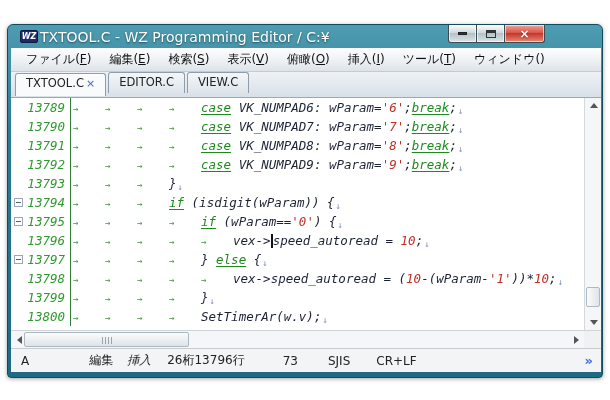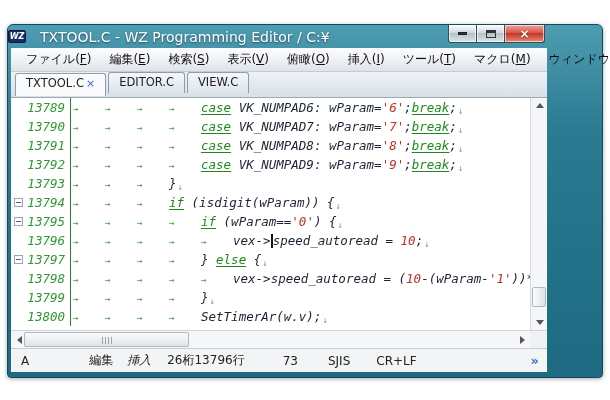--- a/index.html
+++ b/index.html
@@ -6,41 +6,41 @@
   html,body { width:610px; height:400px; background:#fff; overflow:hidden;
     font-family:"DejaVu Sans","Liberation Sans",sans-serif; }
 
   .window { position:absolute; left:7px; top:24px; width:596px; height:354px;
     background:linear-gradient(#4e9cb1,#2a7a92 30%,#1d6a82);
     border:1px solid #114c5c; border-radius:6px 6px 4px 4px;
     padding:23px 3px 0 3px; box-shadow:0 1px 4px rgba(0,0,0,.35); }
 
   
   .titlebar { position:absolute; left:0; top:0; width:100%; height:23px; }
-  .app-icon { position:absolute; left:0; top:5px; width:18px; height:13px;
+  .app-icon { position:absolute; left:12px; top:5px; width:18px; height:13px;
     background:#1b2a6b; border:1px solid #0d173f; border-radius:2px;
     color:#fff; font-size:8px; font-weight:bold; font-style:italic;
     text-align:center; line-height:11px; }
   .win-title { position:absolute; left:32px; top:4px; color:#fff; font-size:14px;
     text-shadow:0 1px 2px rgba(0,0,0,.5); white-space:nowrap; }
   .win-buttons { position:absolute; right:57px; top:0; display:flex; }
   .wbtn { height:18px; border:1px solid #3c4a52; border-top:none;
     display:flex; align-items:center; justify-content:center;
     background:linear-gradient(#fdfdfd,#cfd9de 45%,#b4c2c9 50%,#dce5e9);
     box-shadow:inset 0 0 0 1px rgba(255,255,255,.6); }
   .wbtn.min { width:29px; border-radius:0 0 0 3px; }
   .wbtn.max { width:28px; border-left:none; }
   .wbtn.close { width:40px; border-left:none; border-radius:0 0 3px 0;
     background:linear-gradient(#f2a298,#d9564b 45%,#c0392b 50%,#e98973); }
   .glyph-min { width:9px; height:3px; background:#333; border:1px solid #222; }
   .glyph-max { width:10px; height:8px; border:1px solid #333; border-top:3px solid #333; background:transparent; }
   .glyph-close { color:#fff; font-size:12px; font-weight:bold; line-height:1; text-shadow:0 1px 1px rgba(0,0,0,.4); }
 
   
-  .content { width:536px; background:#fff; }
+  .content { width:590px; background:#fff; }
 
   
   .menubar { height:24px; background:linear-gradient(#fdfdfe,#eef1f4 55%,#dde3e9);
     border-bottom:1px solid #c3cbd3; display:flex; align-items:center;
     padding-left:6px; font-size:12px; color:#111; }
   .menu-item { padding:3px 9px; white-space:nowrap; }
   .menu-item u { text-decoration:underline; }
 
   
   .tabbar { height:26px; background:linear-gradient(#eef2f6,#d8e0e8);
@@ -127,21 +127,20 @@
 
   <div class="content">
     <div class="menubar" id="menubar">
         <div class="menu-item">ファイル(<u>F</u>)</div>
         <div class="menu-item">編集(<u>E</u>)</div>
         <div class="menu-item">検索(<u>S</u>)</div>
         <div class="menu-item">表示(<u>V</u>)</div>
         <div class="menu-item">俯瞰(<u>O</u>)</div>
         <div class="menu-item">挿入(<u>I</u>)</div>
         <div class="menu-item">ツール(<u>T</u>)</div>
-        <div class="menu-item">マクロ(<u>M</u>)</div>
         <div class="menu-item">ウィンドウ()</div>
       </div>
 
     <div class="tabbar" id="tabbar">
         <div class="tab active"><span>TXTOOL.C</span><span class="close-x">×</span></div>
         <div class="tab"><span>EDITOR.C</span></div>
         <div class="tab"><span>VIEW.C</span></div>
       </div>
 
     <div class="editor">

